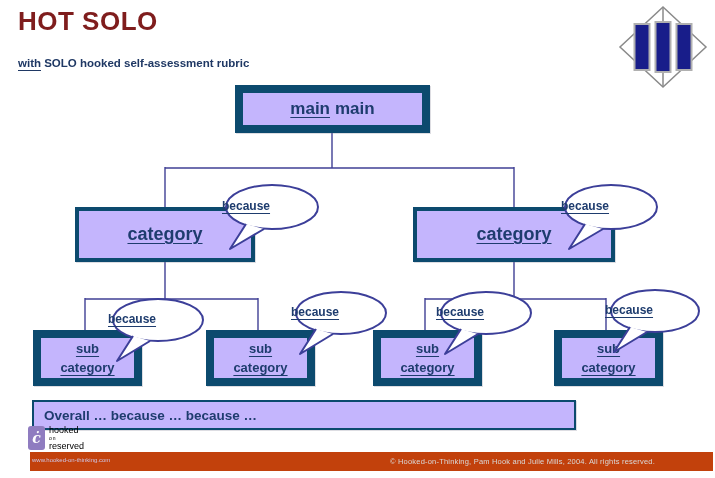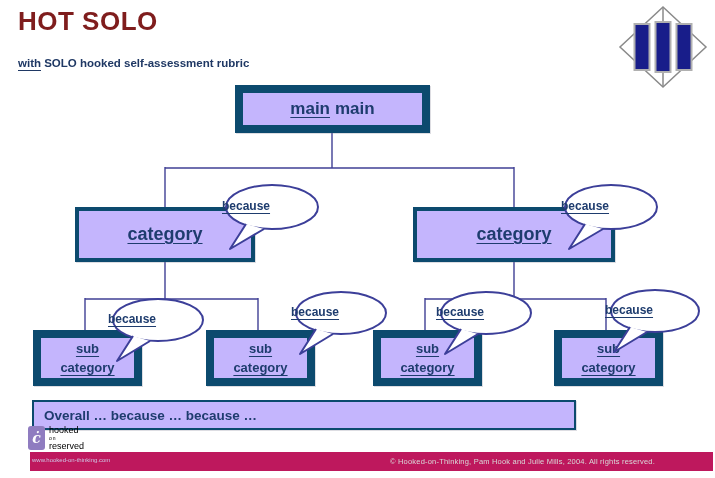--- a/index.html
+++ b/index.html
@@ -55,21 +55,21 @@
   .hot-logo .glyph{
     width:17px;height:24px;background:#8f7cc0;border-radius:3px;color:#fff;
     font-family:"DejaVu Serif",serif;font-style:italic;font-weight:700;font-size:14px;
     display:flex;align-items:center;justify-content:center;
   }
   .hot-logo .words{width:62px;color:#000000;font-weight:400;line-height:1}
   .hot-logo .w1{font-size:9px}
   .hot-logo .w2{font-size:5px;letter-spacing:1px;margin:1px 0}
   .hot-logo .w3{font-size:9px}
   .logo-url{position:absolute;left:32px;top:457px;z-index:7;font-size:6px;color:#cfc6e6;white-space:nowrap}
-  .footer-bar{position:absolute;left:30px;top:452px;width:683px;height:19px;background:#be185d;z-index:5;
+  .footer-bar{position:absolute;left:30px;top:452px;width:683px;height:19px;background:#c2410c;z-index:5;
               display:flex;align-items:center;justify-content:flex-end;padding-right:58px;box-sizing:border-box}
   .copyright{font-size:7.5px;color:#d9d9d9;letter-spacing:.2px;white-space:nowrap}
 </style>
 </head>
 <body>
 
 <div class="title-row">
   <span class="t-hot">HOT SOLO</span>
 </div>
 <div class="subtitle">

